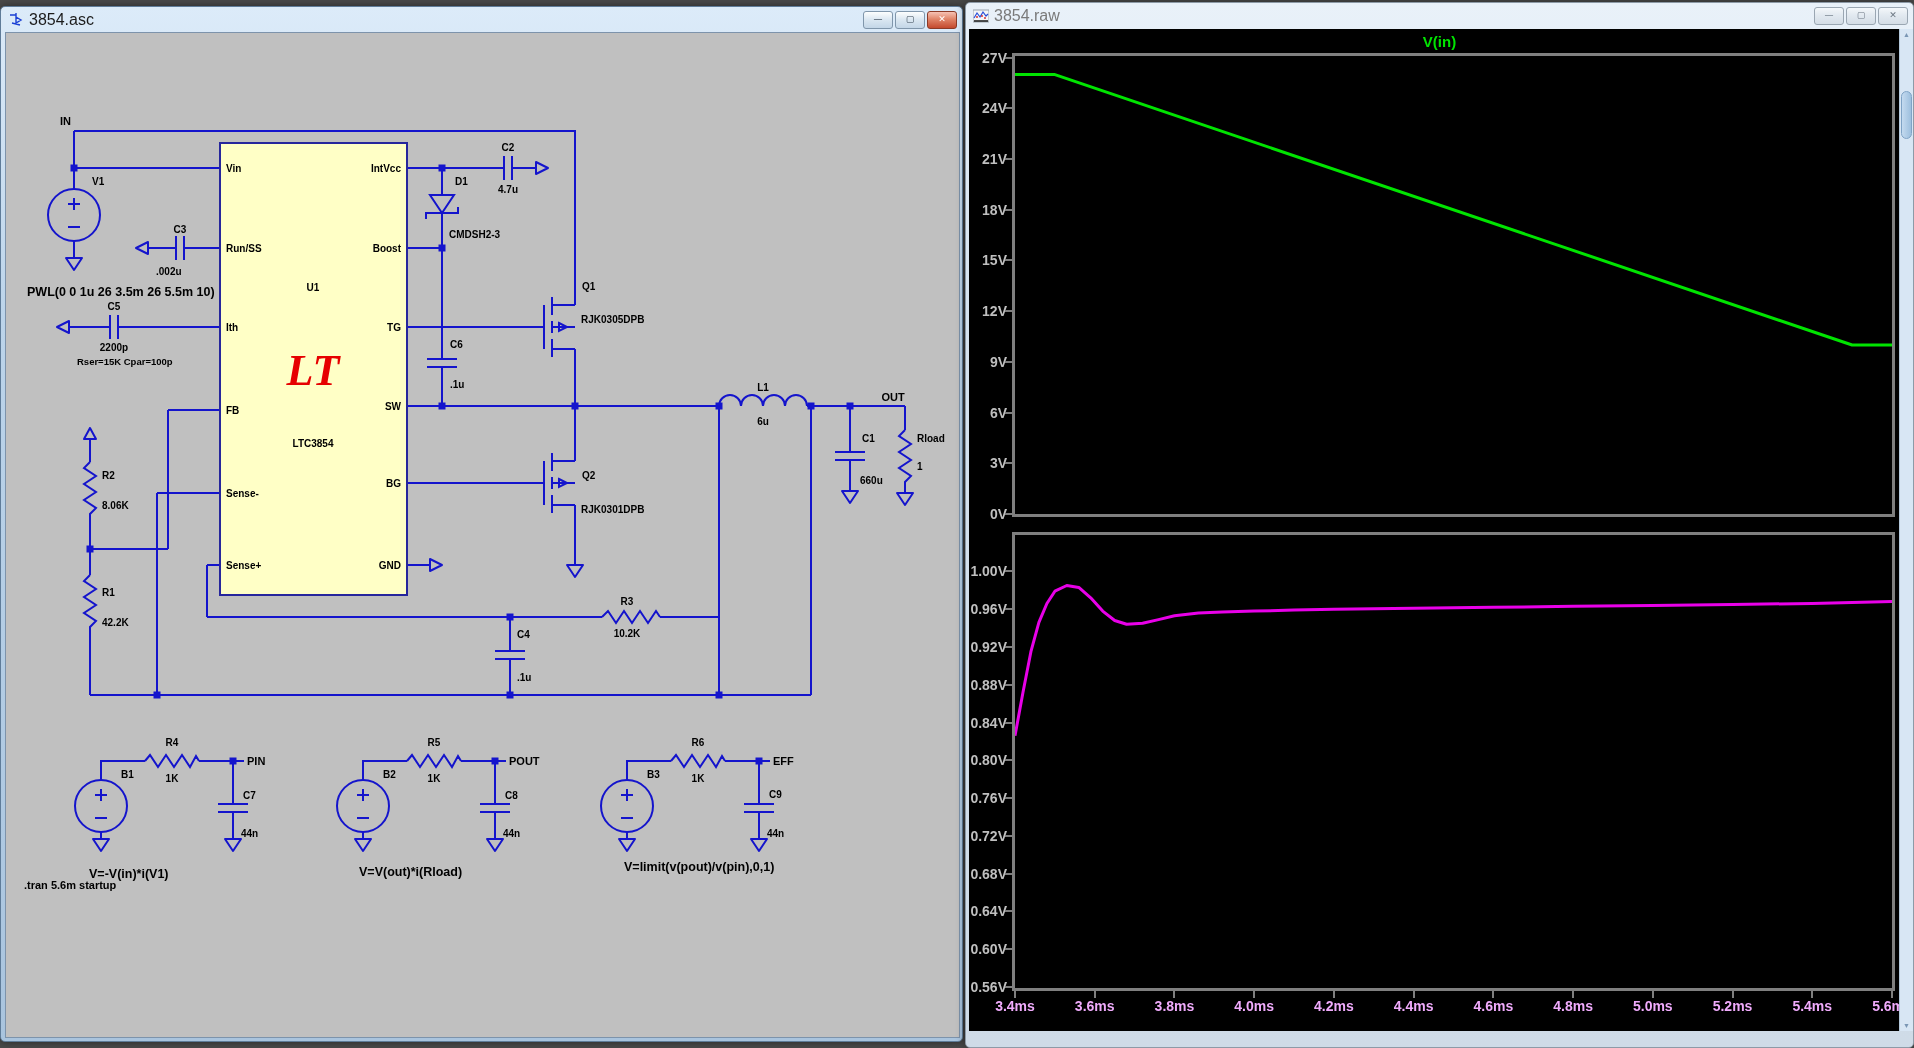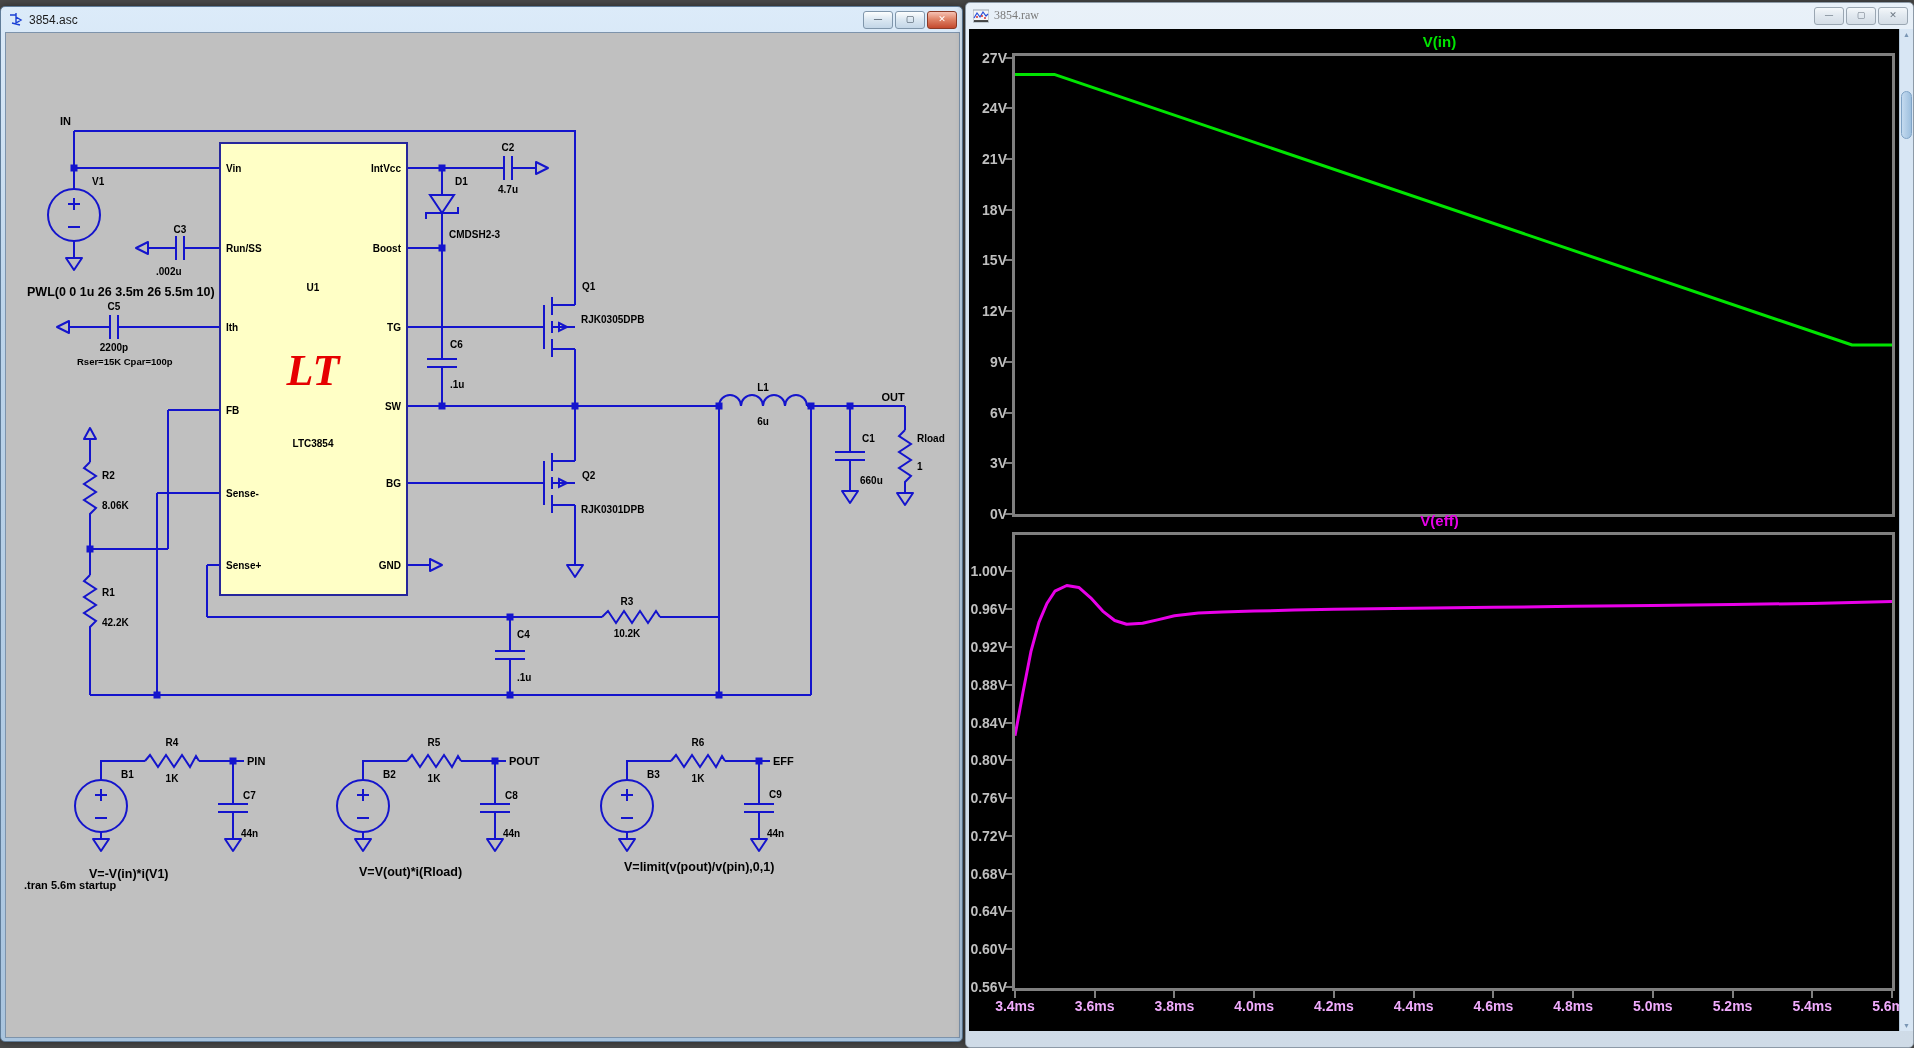--- a/index.html
+++ b/index.html
@@ -5,22 +5,22 @@
   * { box-sizing: border-box; }
   html,body { margin:0; padding:0; }
   body {
     width:1914px; height:1048px; position:relative; overflow:hidden;
     background:#4a4a4a; font-family:"Liberation Sans",sans-serif;
   }
   .window { position:absolute; border-radius:5px; box-shadow:0 0 8px rgba(0,0,0,.45); }
   .win-frame-active   { background:linear-gradient(#dcebf9,#bcd4ea 30%,#a9c4de); border:1px solid #5f7c99; }
   .win-frame-inactive { background:linear-gradient(#e9f1f9,#d5e2ef 30%,#cfdbe7); border:1px solid #8d9aa7; }
   .titlebar { height:25px; display:flex; align-items:center; padding:0 5px 0 7px; }
-  .win-title { font-size:12px; color:#1c1c1c; margin-left:5px; flex:1; white-space:nowrap; }
-  .win-title.inactive { color:#7a7a7a;font-family:Liberation Serif, serif; }
+  .win-title { font-size:16px; color:#1c1c1c; margin-left:5px; flex:1; white-space:nowrap; }
+  .win-title.inactive { color:#7a7a7a; }
   .win-buttons { display:flex; gap:2px; }
   .wbtn {
     width:30px; height:18px; border:1px solid #8096ab; border-radius:3px;
     background:linear-gradient(#fdfefe,#dce8f2 45%,#c3d6e7);
     font-size:9px; line-height:15px; text-align:center; color:#31404f; padding:0;
     font-family:"DejaVu Sans",sans-serif;
   }
   .wbtn.close-active {
     background:linear-gradient(#f6c2b4,#e08468 45%,#c44a2e);
     border-color:#8c3category2; border-color:#8c3a26; color:#fff; font-weight:bold;
@@ -309,21 +309,20 @@
       <button class="wbtn gray">✕</button>
     </span>
   </div>
 
   <div class="wave-content">
     <div class="plot-title" style="top: 4px; color: rgb(0, 228, 0);">V(in)</div>
     <div class="wave-pane" id="pane0" style="left:43px; top:24px; width:883px; height:464px;"><div class="ytick-label" style="top: -6.30996px;">27V</div><div class="ytick-dash" style="top: 0.690037px;"></div><div class="ytick-label" style="top: 44.3911px;">24V</div><div class="ytick-dash" style="top: 51.3911px;"></div><div class="ytick-label" style="top: 95.0923px;">21V</div><div class="ytick-dash" style="top: 102.092px;"></div><div class="ytick-label" style="top: 145.793px;">18V</div><div class="ytick-dash" style="top: 152.793px;"></div><div class="ytick-label" style="top: 196.494px;">15V</div><div class="ytick-dash" style="top: 203.494px;"></div><div class="ytick-label" style="top: 247.196px;">12V</div><div class="ytick-dash" style="top: 254.196px;"></div><div class="ytick-label" style="top: 297.897px;">9V</div><div class="ytick-dash" style="top: 304.897px;"></div><div class="ytick-label" style="top: 348.598px;">6V</div><div class="ytick-dash" style="top: 355.598px;"></div><div class="ytick-label" style="top: 399.299px;">3V</div><div class="ytick-dash" style="top: 406.299px;"></div><div class="ytick-label" style="top: 450px;">0V</div><div class="ytick-dash" style="top: 457px;"></div><svg width="877" height="458">
           <polyline points="0.0,18.6 39.9,18.6 837.1,289.0 877.0,289.0" fill="none" stroke="#00e400" stroke-width="3" stroke-linejoin="round"></polyline>
         </svg></div>
 
-    <div class="plot-title" style="top: 483px; color: rgb(232, 0, 232);">V(eff)</div>
     <div class="wave-pane" id="pane1" style="left:43px; top:503px; width:883px; height:459px;"><div class="ytick-label" style="top: 28.3723px;">1.00V</div><div class="ytick-dash" style="top: 35.3723px;"></div><div class="ytick-label" style="top: 66.1616px;">0.96V</div><div class="ytick-dash" style="top: 73.1616px;"></div><div class="ytick-label" style="top: 103.951px;">0.92V</div><div class="ytick-dash" style="top: 110.951px;"></div><div class="ytick-label" style="top: 141.74px;">0.88V</div><div class="ytick-dash" style="top: 148.74px;"></div><div class="ytick-label" style="top: 179.53px;">0.84V</div><div class="ytick-dash" style="top: 186.53px;"></div><div class="ytick-label" style="top: 217.319px;">0.80V</div><div class="ytick-dash" style="top: 224.319px;"></div><div class="ytick-label" style="top: 255.108px;">0.76V</div><div class="ytick-dash" style="top: 262.108px;"></div><div class="ytick-label" style="top: 292.898px;">0.72V</div><div class="ytick-dash" style="top: 299.898px;"></div><div class="ytick-label" style="top: 330.687px;">0.68V</div><div class="ytick-dash" style="top: 337.687px;"></div><div class="ytick-label" style="top: 368.477px;">0.64V</div><div class="ytick-dash" style="top: 375.477px;"></div><div class="ytick-label" style="top: 406.266px;">0.60V</div><div class="ytick-dash" style="top: 413.266px;"></div><div class="ytick-label" style="top: 444.055px;">0.56V</div><div class="ytick-dash" style="top: 451.055px;"></div><div class="xtick-label" style="left: -30px; top: 463px;">3.4ms</div><div class="xtick-dash" style="left: -1px; top: 454px;"></div><div class="xtick-label" style="left: 49.7273px; top: 463px;">3.6ms</div><div class="xtick-dash" style="left: 78.7273px; top: 454px;"></div><div class="xtick-label" style="left: 129.455px; top: 463px;">3.8ms</div><div class="xtick-dash" style="left: 158.455px; top: 454px;"></div><div class="xtick-label" style="left: 209.182px; top: 463px;">4.0ms</div><div class="xtick-dash" style="left: 238.182px; top: 454px;"></div><div class="xtick-label" style="left: 288.909px; top: 463px;">4.2ms</div><div class="xtick-dash" style="left: 317.909px; top: 454px;"></div><div class="xtick-label" style="left: 368.636px; top: 463px;">4.4ms</div><div class="xtick-dash" style="left: 397.636px; top: 454px;"></div><div class="xtick-label" style="left: 448.364px; top: 463px;">4.6ms</div><div class="xtick-dash" style="left: 477.364px; top: 454px;"></div><div class="xtick-label" style="left: 528.091px; top: 463px;">4.8ms</div><div class="xtick-dash" style="left: 557.091px; top: 454px;"></div><div class="xtick-label" style="left: 607.818px; top: 463px;">5.0ms</div><div class="xtick-dash" style="left: 636.818px; top: 454px;"></div><div class="xtick-label" style="left: 687.545px; top: 463px;">5.2ms</div><div class="xtick-dash" style="left: 716.545px; top: 454px;"></div><div class="xtick-label" style="left: 767.273px; top: 463px;">5.4ms</div><div class="xtick-dash" style="left: 796.273px; top: 454px;"></div><div class="xtick-label" style="left: 847px; top: 463px;">5.6ms</div><div class="xtick-dash" style="left: 876px; top: 454px;"></div><svg width="877" height="453">
           <polyline points="0.0,200.8 8.0,157.3 15.9,116.7 23.9,87.4 31.9,68.5 39.9,56.2 51.8,50.5 63.8,52.4 75.7,62.8 87.7,76.1 99.7,85.5 111.6,89.3 127.6,88.3 143.5,84.6 159.5,80.8 183.4,77.9 207.3,77.0 239.2,76.1 279.0,75.1 318.9,74.2 398.6,73.2 478.4,72.3 558.1,71.3 637.8,70.4 717.5,69.4 797.3,68.5 877.0,66.6" fill="none" stroke="#e800e8" stroke-width="3" stroke-linejoin="round"></polyline>
         </svg></div>
   </div>
 
   <div class="vscroll">
     <div class="arr" style="top:2px;">▲</div>
     <div class="thumb"></div>
     <div class="arr" style="bottom:2px;">▼</div>
   </div>

